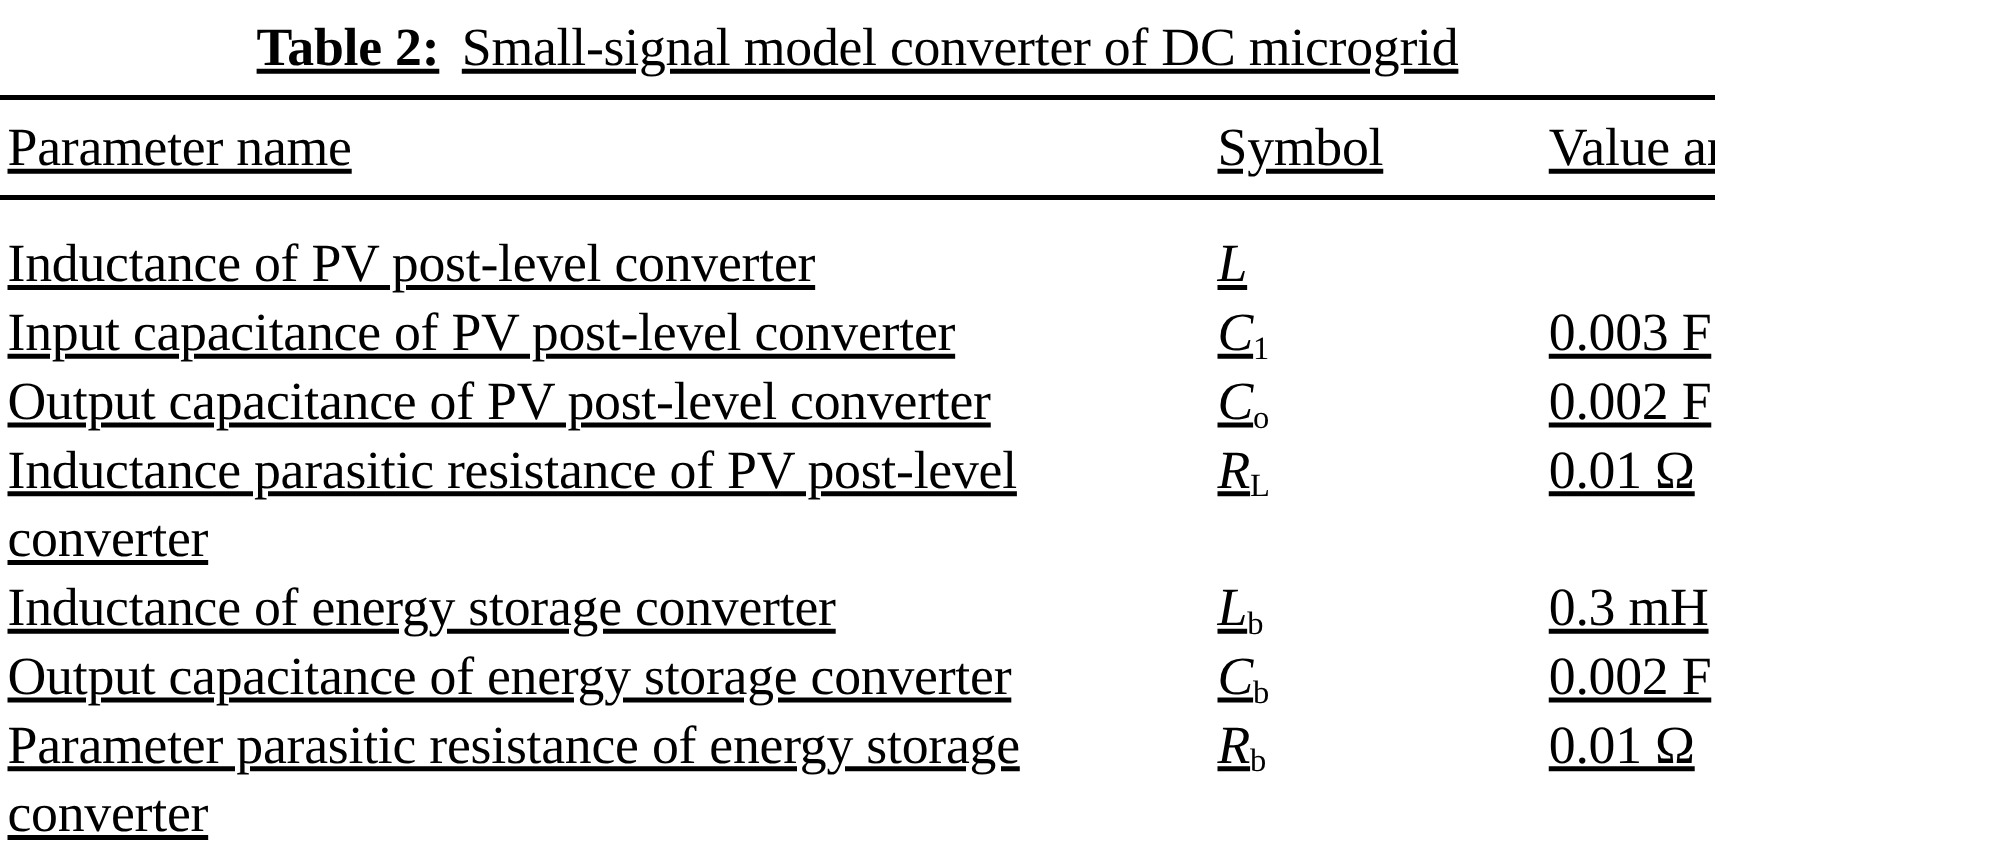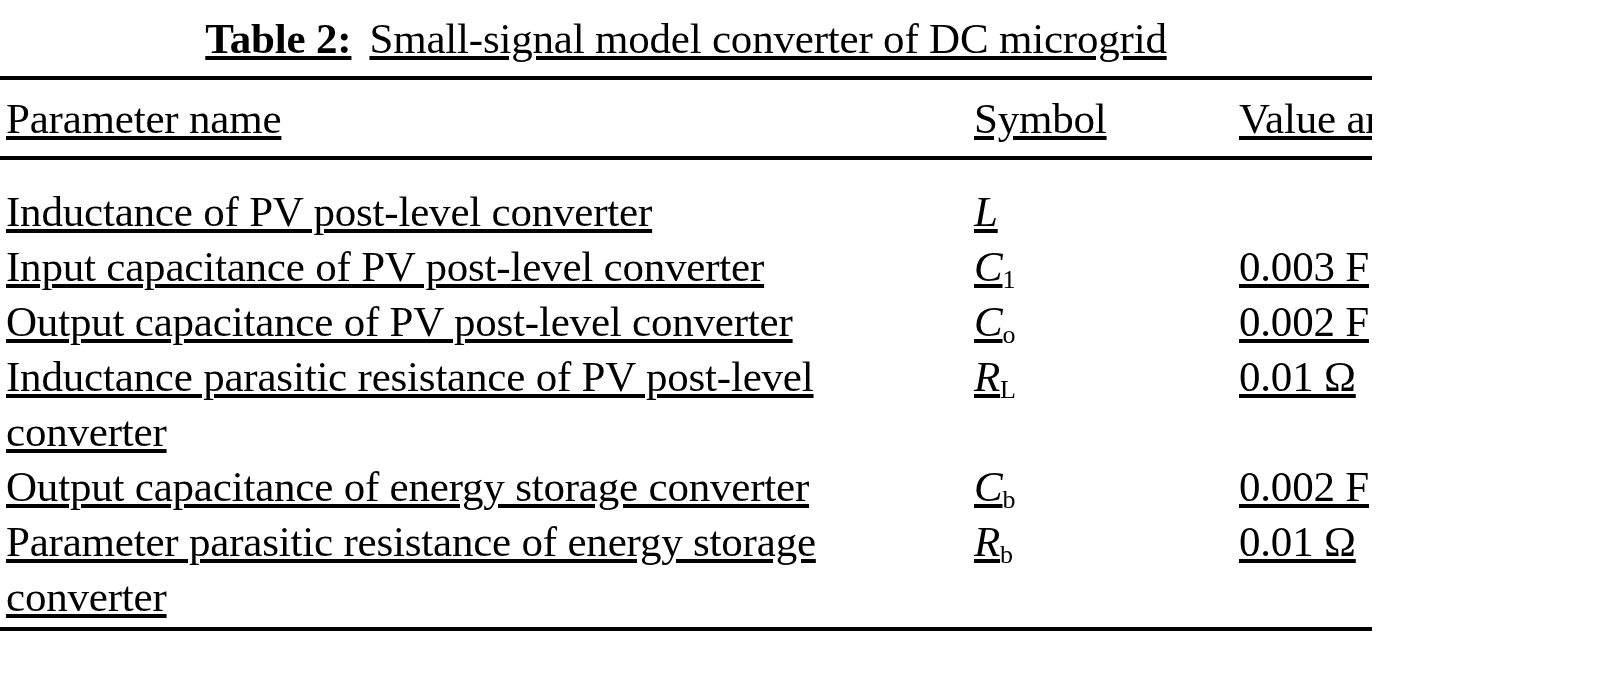--- a/index.html
+++ b/index.html
@@ -114,20 +114,28 @@
 
     <div class="grid-row">
       <div class="td">
         <span class="name-line">Inductance parasitic resistance of PV post-level</span>
         <span class="name-line">converter</span>
       </div>
       <div class="td"><span class="sym-main">R</span><span class="sym-sub">L</span></div>
       <div class="td val">0.01 Ω</div>
     </div>
 
+    <div class="grid-row">
+      <div class="td">
+        <span class="name-line">Inductance of energy storage converter</span>
+        <span class="name-line"></span>
+      </div>
+      <div class="td"><span class="sym-main">L</span><span class="sym-sub">b</span></div>
+      <div class="td val">0.3 mH</div>
+    </div>
 
     <div class="grid-row">
       <div class="td">
         <span class="name-line">Output capacitance of energy storage converter</span>
         <span class="name-line"></span>
       </div>
       <div class="td"><span class="sym-main">C</span><span class="sym-sub">b</span></div>
       <div class="td val">0.002 F</div>
     </div>
 

